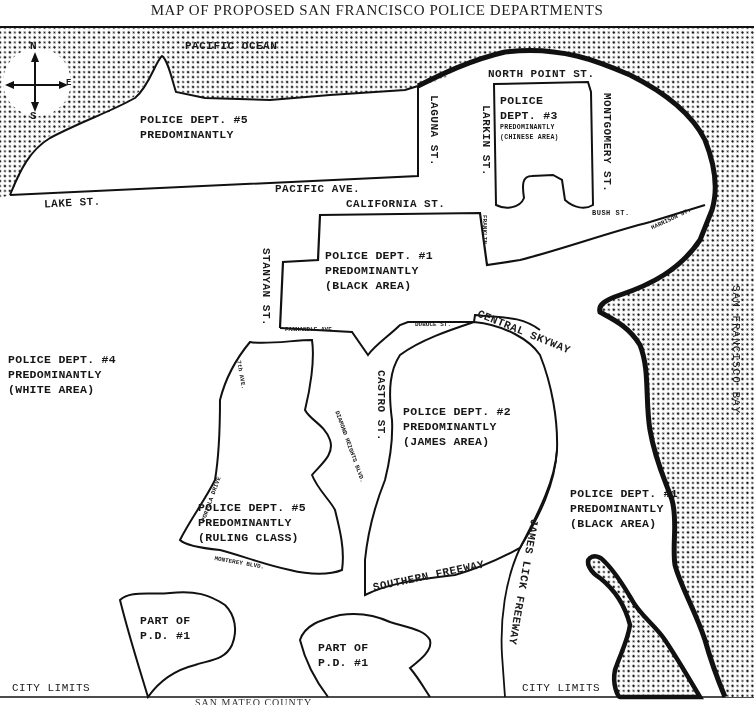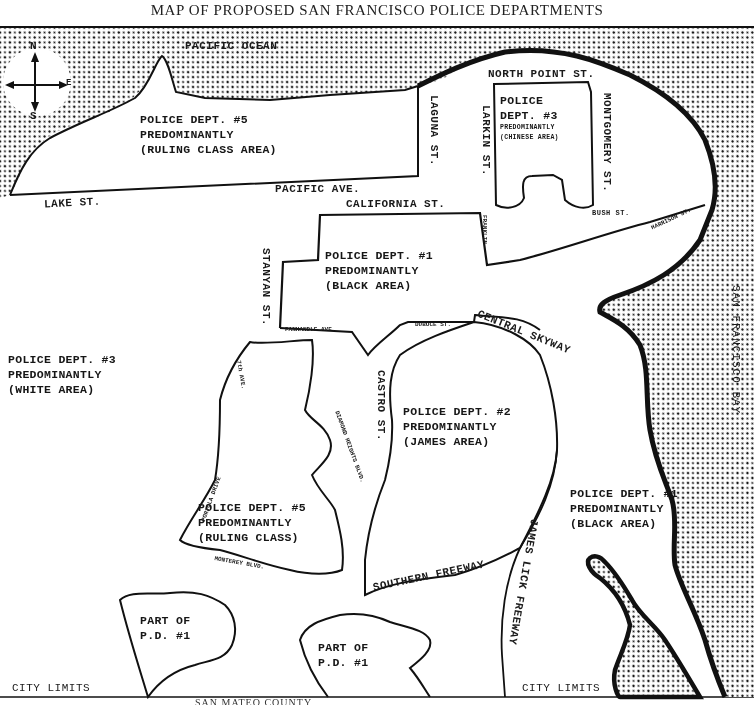--- a/index.html
+++ b/index.html
@@ -72,38 +72,37 @@
 <div class="st" style="left:30px;top:40px;">N</div>
 <div class="st" style="left:30px;top:110px;">S</div>
 <div class="st" style="left:66px;top:78px;font-size:9px;">E</div>
 
 <div class="st" style="left:185px;top:40px;font-family:Liberation Mono, monospace;">PACIFIC OCEAN</div>
 <div class="st rot" style="left:742px;top:285px;transform:rotate(90deg);font-weight:normal;letter-spacing:1px;">SAN FRANCISCO BAY</div>
 
 <div class="lbl" style="left:140px;top:112px;width:200px;">
   <span class="l">POLICE DEPT. #5</span>
   <span class="l">PREDOMINANTLY</span>
-  <span class="l">(RULING CLASS AREA)</span>
 </div>
 
 <div class="lbl" style="left:500px;top:93px;width:88px;">
   <span class="l">POLICE</span>
   <span class="l">DEPT. #3</span>
   <span class="l" style="font-size:6.5px;line-height:10px;">PREDOMINANTLY</span>
   <span class="l" style="font-size:6.5px;line-height:10px;">(CHINESE AREA)</span>
 </div>
 
 <div class="lbl" style="left:325px;top:248px;width:130px;">
   <span class="l">POLICE DEPT. #1</span>
   <span class="l">PREDOMINANTLY</span>
   <span class="l">(BLACK AREA)</span>
 </div>
 
 <div class="lbl" style="left:8px;top:352px;width:130px;">
-  <span class="l">POLICE DEPT. #3</span>
+  <span class="l">POLICE DEPT. #4</span>
   <span class="l">PREDOMINANTLY</span>
   <span class="l">(WHITE AREA)</span>
 </div>
 
 <div class="lbl" style="left:403px;top:404px;width:130px;">
   <span class="l">POLICE DEPT. #2</span>
   <span class="l">PREDOMINANTLY</span>
   <span class="l">(JAMES AREA)</span>
 </div>
 

